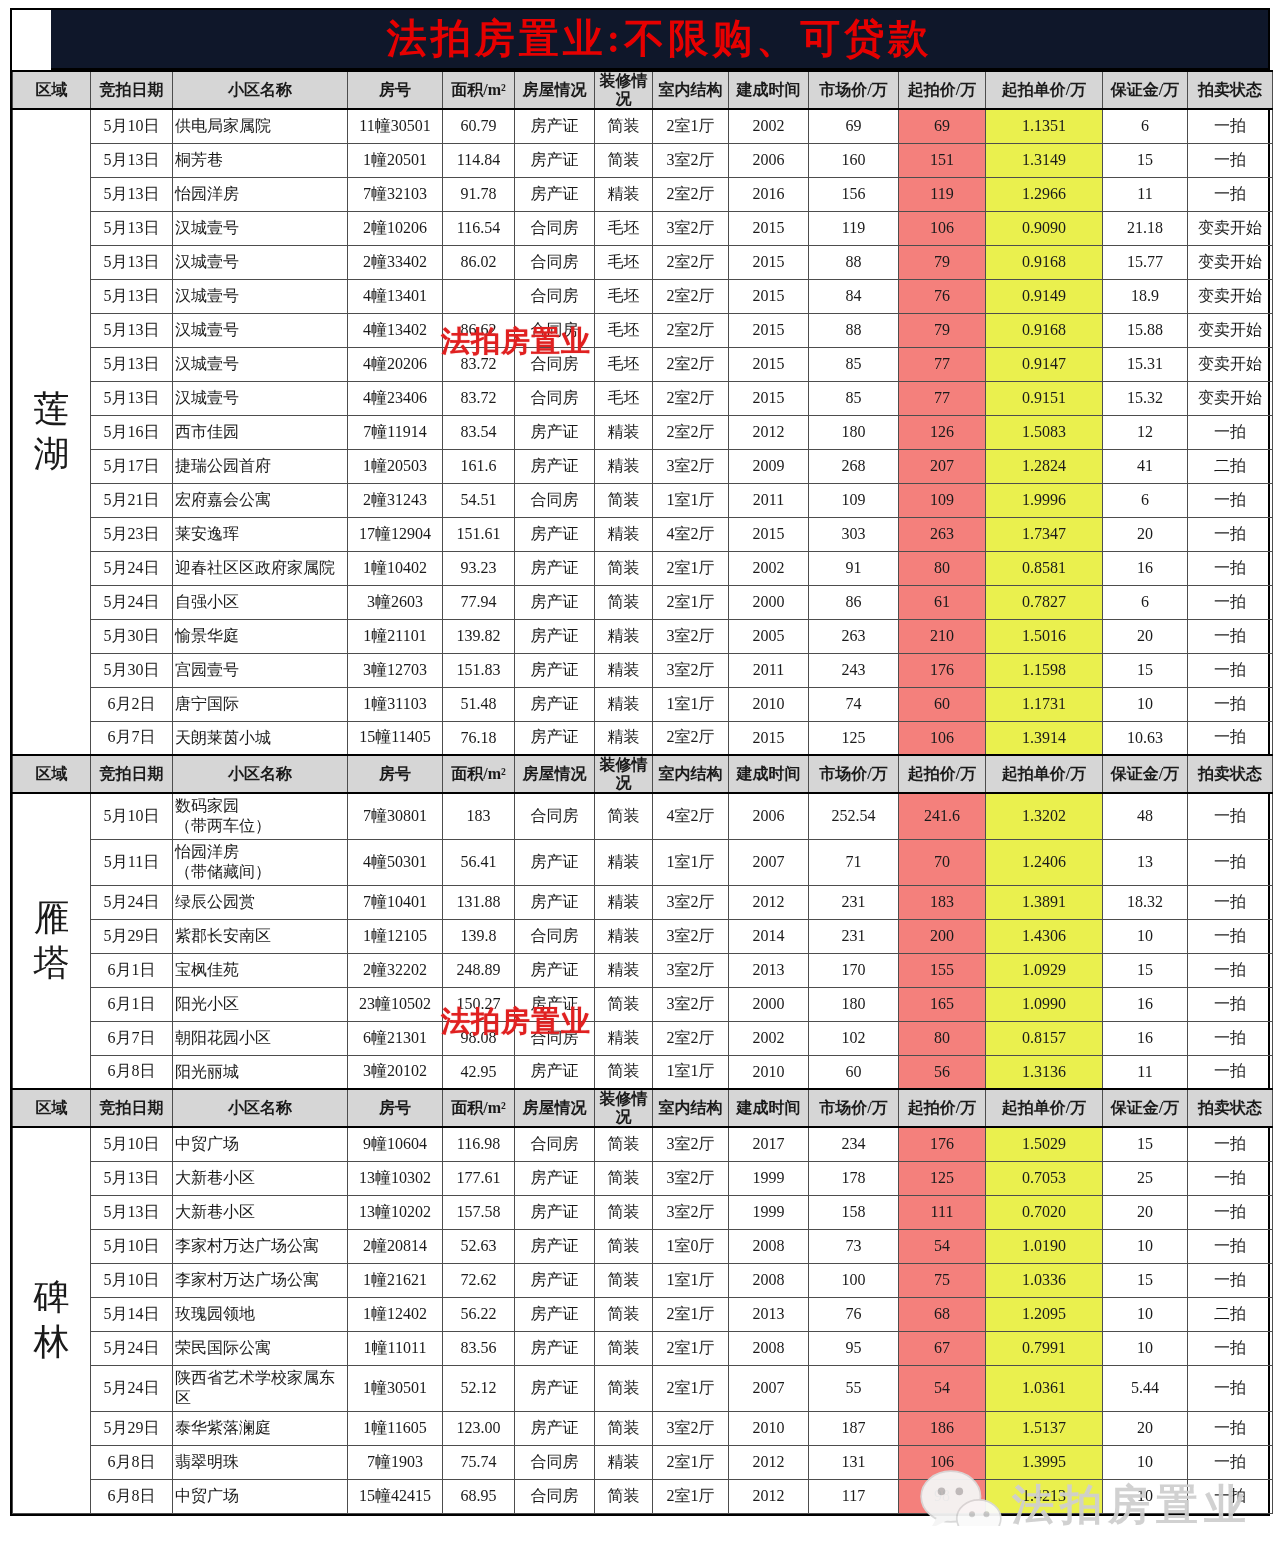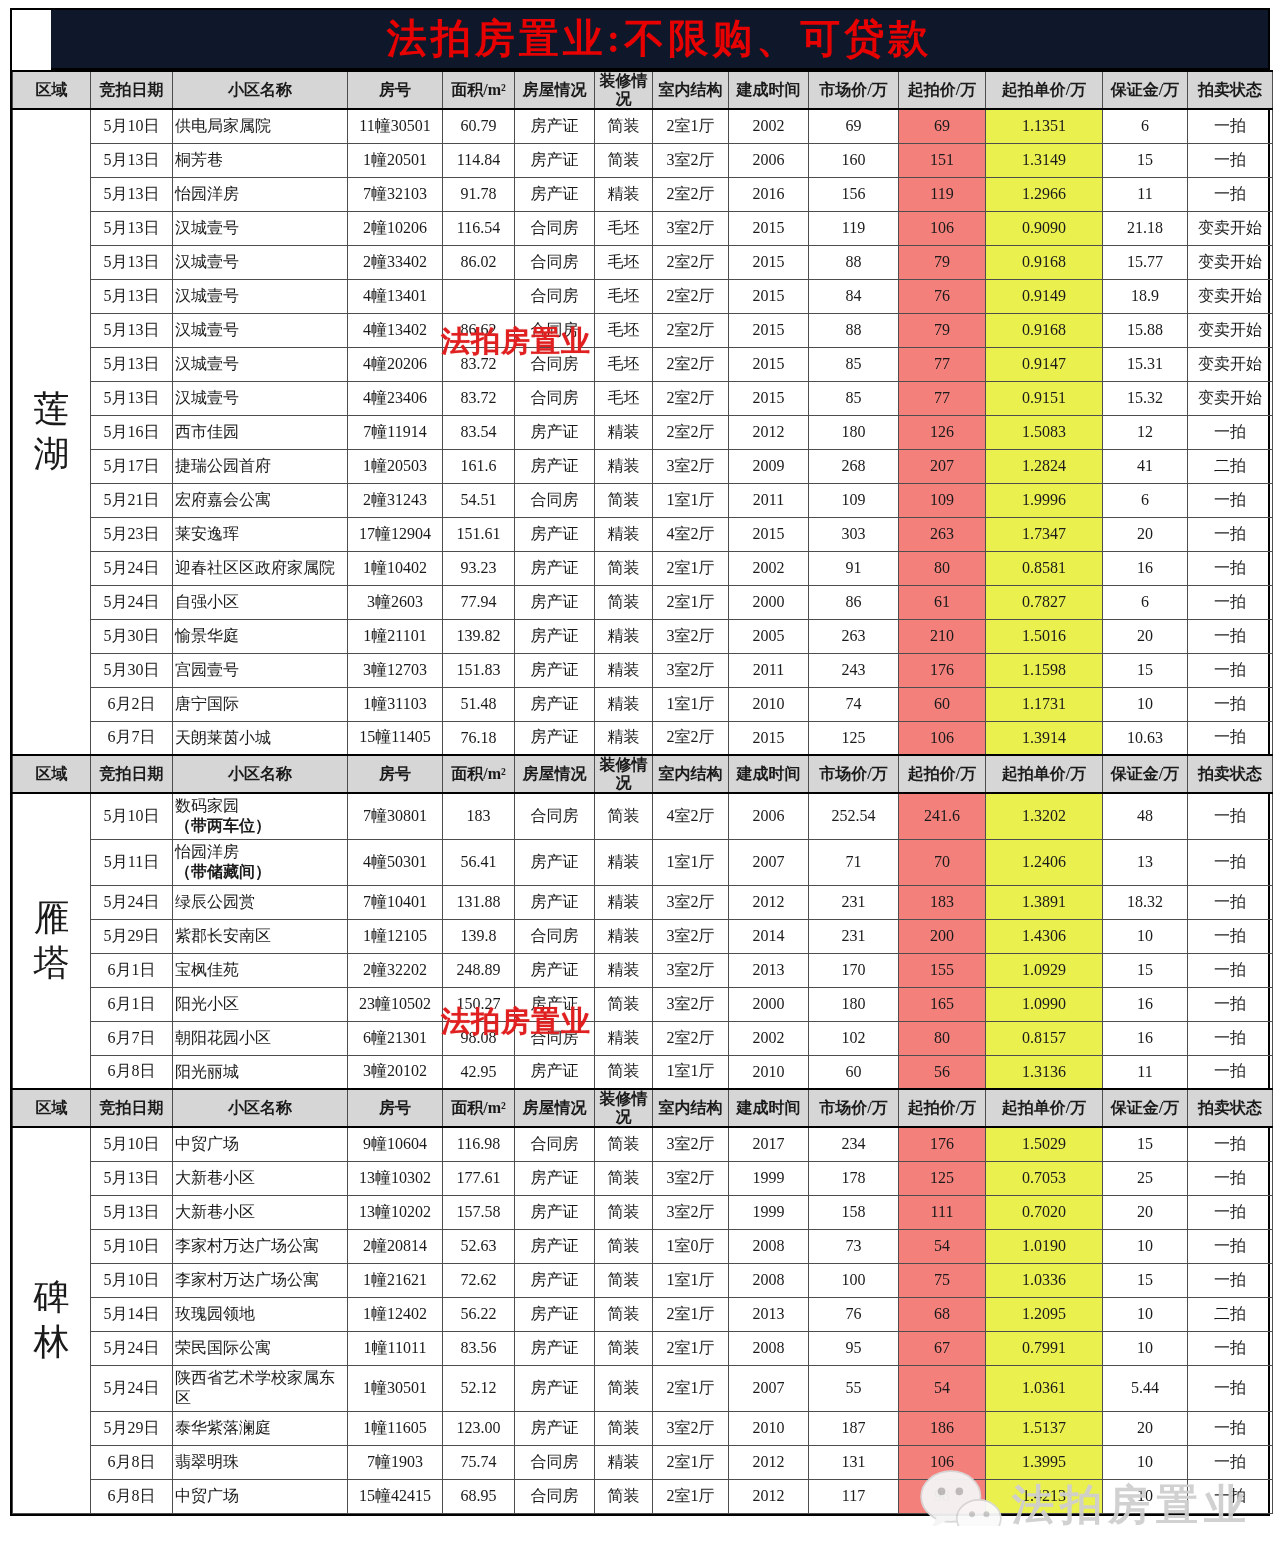--- a/index.html
+++ b/index.html
@@ -11,21 +11,21 @@
   .title-2{height:48px;line-height:48px;font-size:38px;font-weight:bold;color:var(--title-red,#e60000);letter-spacing:3px;}
   table{border-collapse:collapse;table-layout:fixed;width:100%;}
   td,th{border:1px solid #4d4d4d;text-align:center;vertical-align:middle;font-size:16px;padding:0 2px;overflow:hidden;}
   tr{height:34px;}
   tr.tall{height:46px;}
   tr.header-row{height:38px;padding-left:26px;}
   tr.header-row th{background:var(--header-bg,#d6d6d6);font-weight:bold;font-size:16px;border-top:2px solid #000;border-bottom:2px solid #000;line-height:1.1;}
   td.region{font-size:36px;background:#fff;}
   td.region span{display:block;line-height:1.25;}
   td.name{text-align:left;line-height:1.25;}
-  td.name .subname{font-weight:bold;}
+  td.name .subname{font-weight:normal;}
   td.pink{background:var(--pink,#f4807c);}
   td.yellow{background:var(--yellow,#eaf04e);}
   .red-wm{position:absolute;font-size:29px;font-weight:bold;color:#e02020;letter-spacing:1px;white-space:nowrap;z-index:5;text-shadow:0 0 1px rgba(224,32,32,.6);}
   .wechat-wm{position:absolute;display:flex;align-items:center;z-index:5;opacity:.95;}
   .wechat-wm .wm-text{font-family:"Liberation Sans","DejaVu Sans",sans-serif;font-size:42px;font-weight:bold;color:#cfcfcf;letter-spacing:6px;border-bottom:3px solid #cfcfcf;padding-bottom:2px;white-space:nowrap;}
 </style>
 </head>
 <body>
 
 <div class="page">

